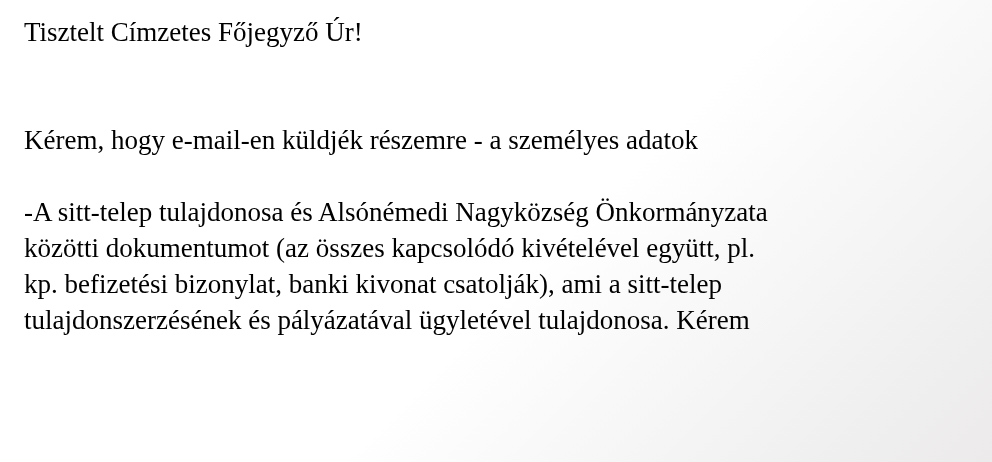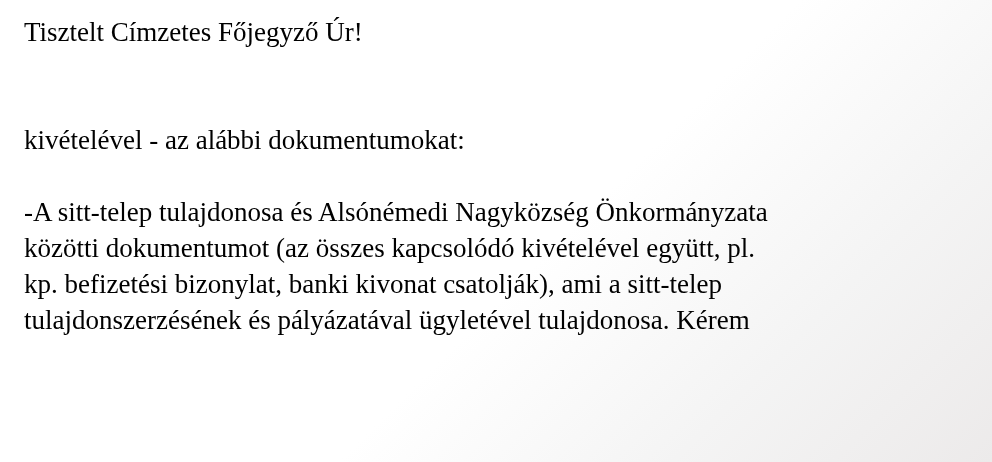--- a/index.html
+++ b/index.html
@@ -47,21 +47,21 @@
 <body>
 
 <div id="page">
   <div class="doc-body">
 
     <p class="para salutation">Tisztelt Címzetes Főjegyző Úr!</p>
 
     <div class="spacer-lg"></div>
 
     <p class="para">
-      <span class="para-line">kivételével - az alábbi dokumentumokat:</span>
+      <span class="para-line">Kérem, hogy e-mail-en küldjék részemre - a személyes adatok</span>
     </p>
 
     <div class="spacer-sm"></div>
 
     <p class="para">
       <span class="para-line">-A sitt-telep tulajdonosa és Alsónémedi Nagyközség Önkormányzata</span>
       <span class="para-line">közötti dokumentumot (az összes kapcsolódó kivételével együtt, pl.</span>
       <span class="para-line">kp. befizetési bizonylat, banki kivonat csatolják), ami a sitt-telep</span>
       <span class="para-line">tulajdonszerzésének és pályázatával ügyletével tulajdonosa. Kérem</span>
     </p>

